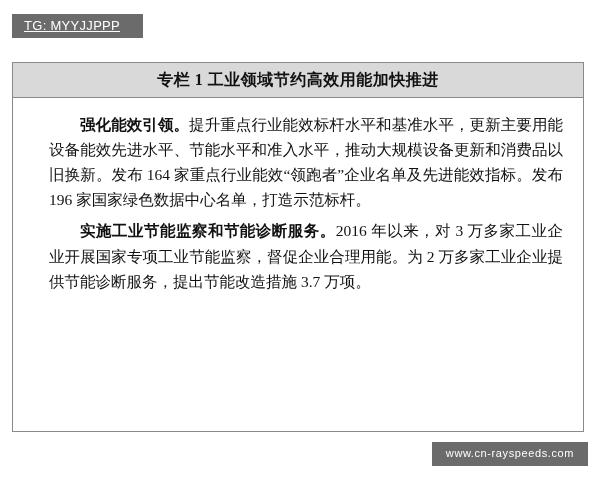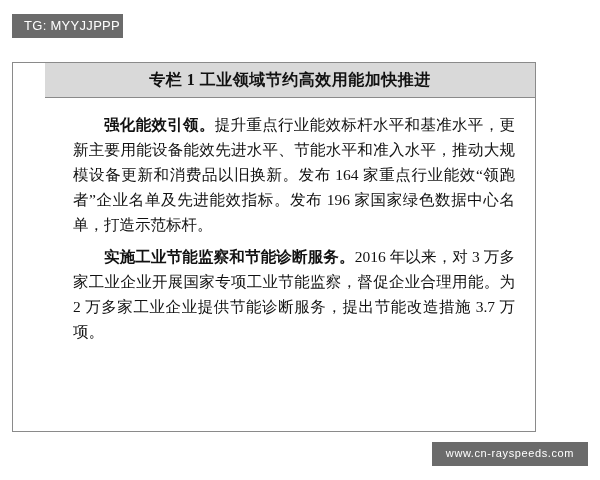--- a/index.html
+++ b/index.html
@@ -16,33 +16,33 @@
   }
   .tag-badge {
     position: absolute;
     left: 12px;
     top: 14px;
     background: #6b6b6b;
     color: #ffffff;
     font-family: "Liberation Sans", sans-serif;
     font-size: 13px;
     letter-spacing: 0.3px;
-    padding: 5px 3px 6px 12px;
+    padding: 5px 23px 6px 12px;
     line-height: 1;
+    text-decoration: underline;
   }
   .doc-frame {
     position: absolute;
     left: 12px;
     top: 62px;
-    width: 524px;
+    width: 572px;
     height: 370px;
     border: 1px solid #8a8a8a;
     box-sizing: border-box;
     background: #ffffff;
-    padding-left: 32px;
   }
   .doc-title-bar {
     height: 34px;
     background: #d9d9d9;
     border-bottom: 1px solid #8a8a8a;
     display: flex;
     align-items: center;
     justify-content: center;
   }
   .doc-title {
@@ -54,21 +54,21 @@
   }
   .doc-body {
     padding: 14px 20px 10px 20px;
   }
   .para {
     font-size: 15.5px;
     line-height: 1.62;
     color: #111111;
     text-align: justify;
     text-justify: inter-ideograph;
-    margin: 0 0 6px 8px;
+    margin: 0 0 6px 16px;
     text-indent: 2em;
   }
   .para:last-child {
     margin-bottom: 0;
   }
   .lead {
     font-weight: bold;
   }
   .watermark {
     position: absolute;

